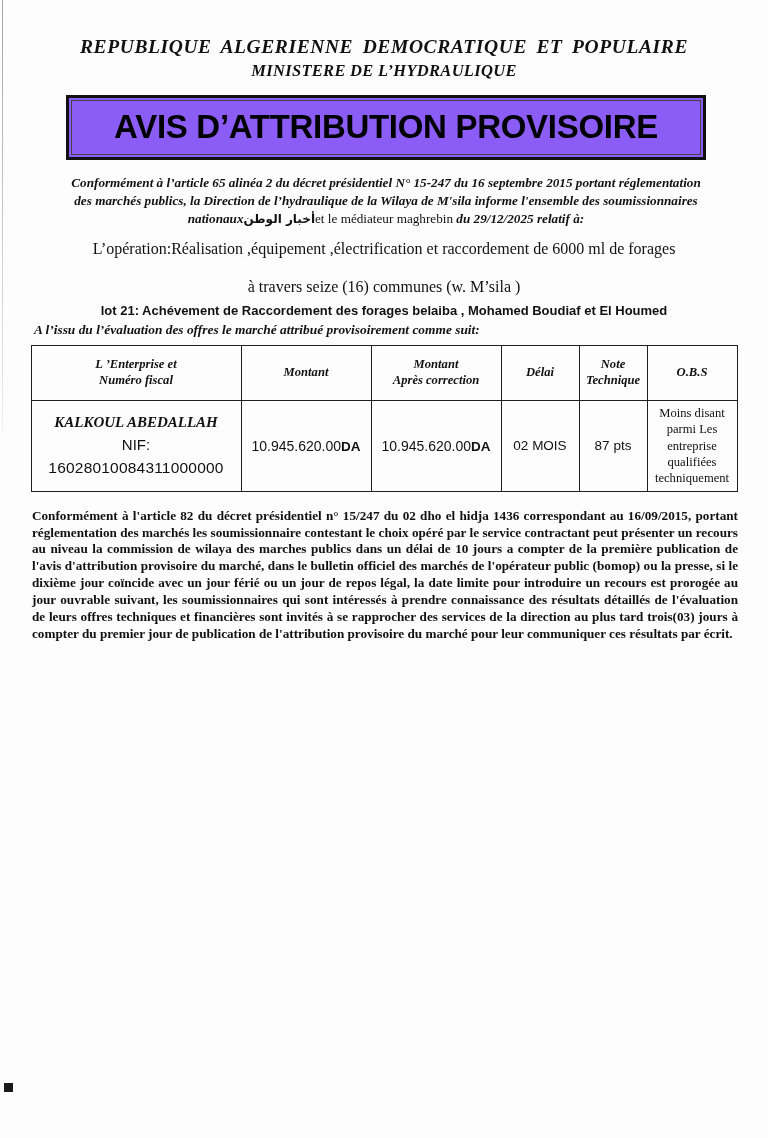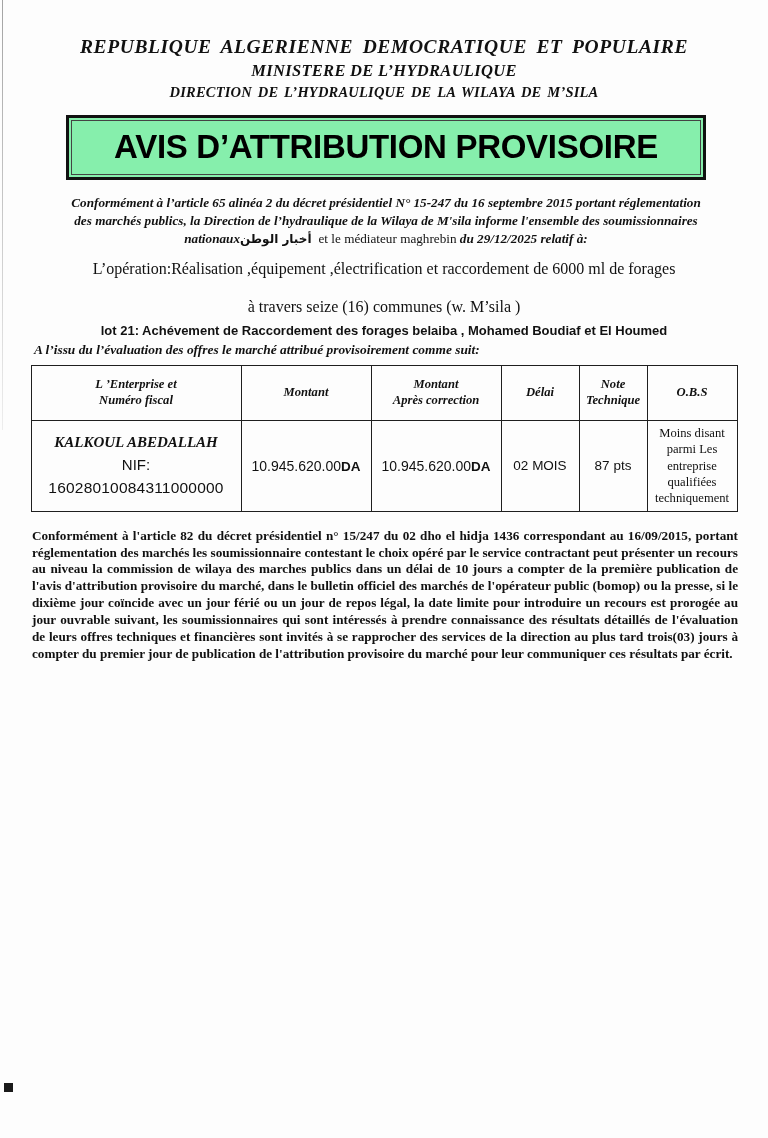--- a/index.html
+++ b/index.html
@@ -73,21 +73,21 @@
     font-style: italic;
     font-size: 13.5px;
     margin-top: 4px;
   }
 
   
   .title-box-outer {
     margin: 14px 62px 0 66px;
     border: 3px solid #111;
     padding: 2px;
-    background: #86efac;
+    background: #8b5cf6;
   }
   .title-box-inner {
     border: 1px solid #444;
     padding: 9px 4px 11px 4px;
     text-align: center;
   }
   .title-text {
     font-family: "Liberation Sans", "DejaVu Sans", sans-serif;
     font-weight: bold;
     font-size: 33px;
@@ -108,21 +108,20 @@
   .intro .ar {
     font-family: "DejaVu Sans", sans-serif;
     font-style: normal;
     font-size: 12px;
     direction: rtl;
     unicode-bidi: isolate;
   }
   .intro .romanized {
     font-style: normal;
     font-weight: normal;
-    padding-left: 7px;
   }
 
   
   .operation {
     margin-top: 10px;
     text-align: center;
     font-size: 16px;
     line-height: 1.45;
     font-weight: normal;
   }
@@ -245,21 +244,20 @@
 <body>
 
 <div class="page">
 
   <div class="scan-edge"></div>
   <div class="scan-mark"></div>
 
   <div class="header">
     <div class="line1">REPUBLIQUE  ALGERIENNE  DEMOCRATIQUE  ET  POPULAIRE</div>
     <div class="line2">MINISTERE DE L’HYDRAULIQUE</div>
-    <div class="line3">DIRECTION  DE L’HYDRAULIQUE DE LA WILAYA  DE  M’SILA</div>
   </div>
 
   <div class="title-box-outer">
     <div class="title-box-inner">
       <div class="title-text">AVIS D’ATTRIBUTION PROVISOIRE</div>
     </div>
   </div>
 
   <div class="intro">
     <div>Conformément à l’article 65 alinéa 2 du décret présidentiel N° 15-247 du 16 septembre  2015 portant réglementation</div>

